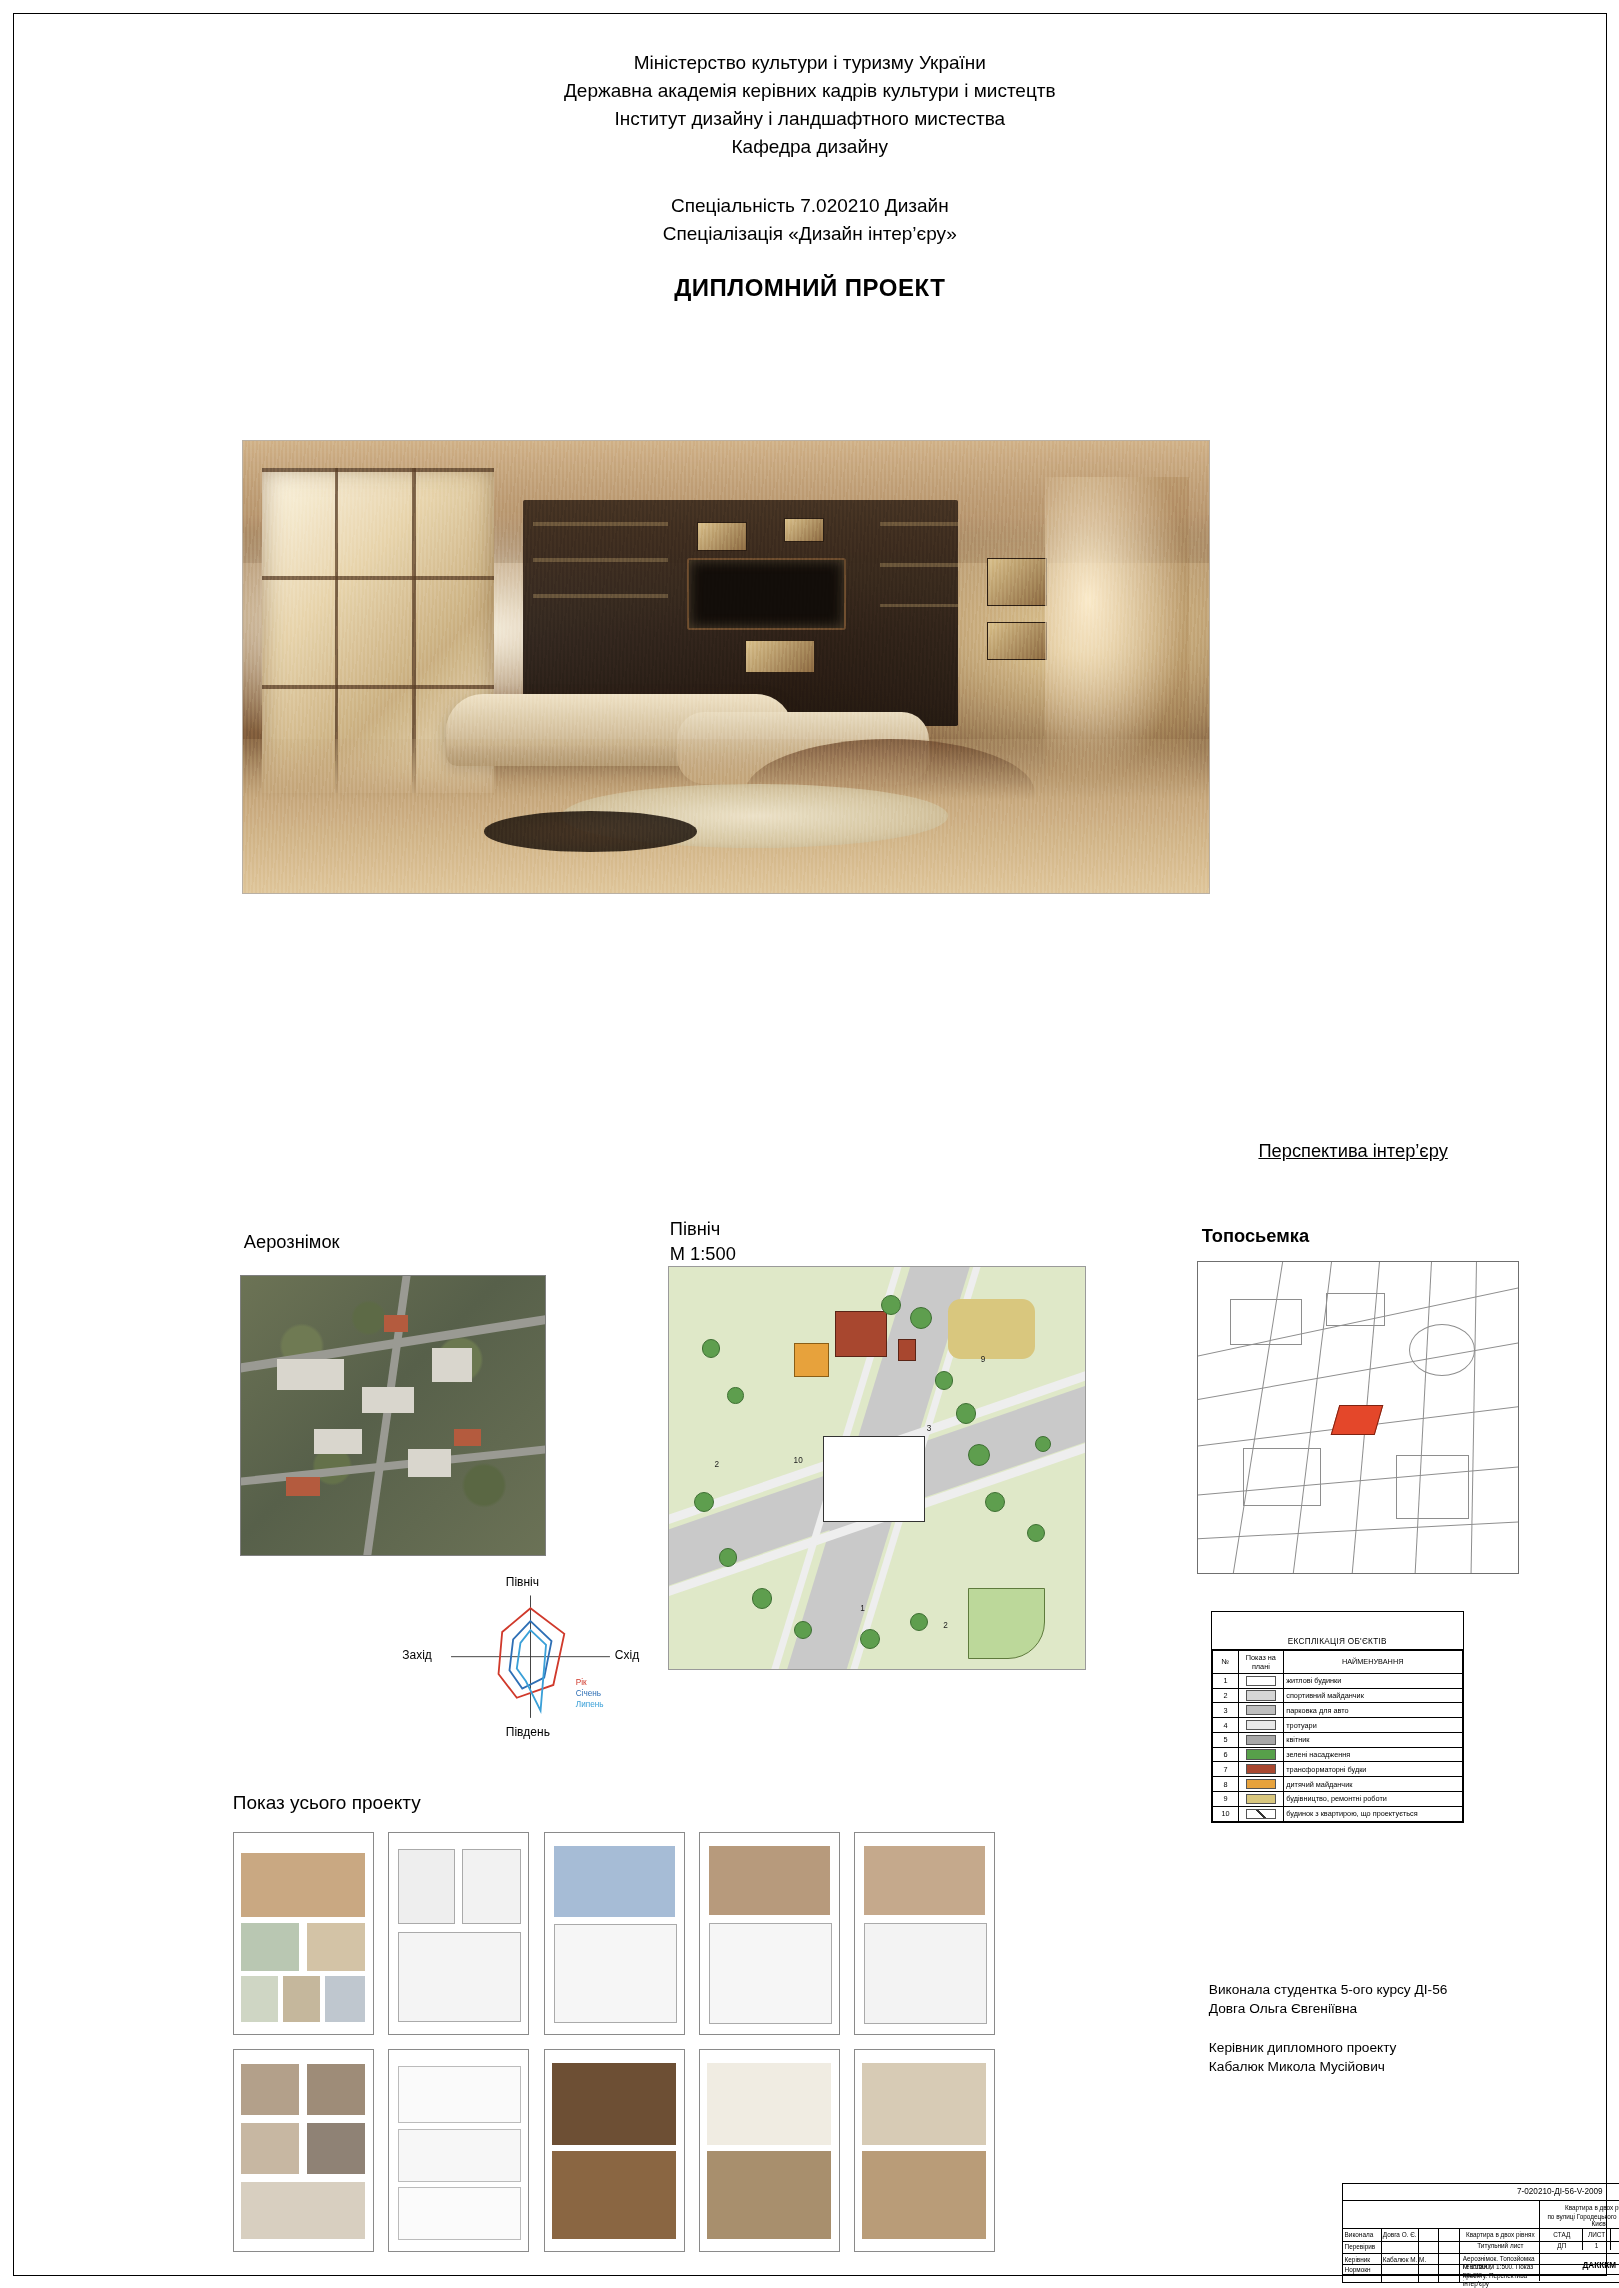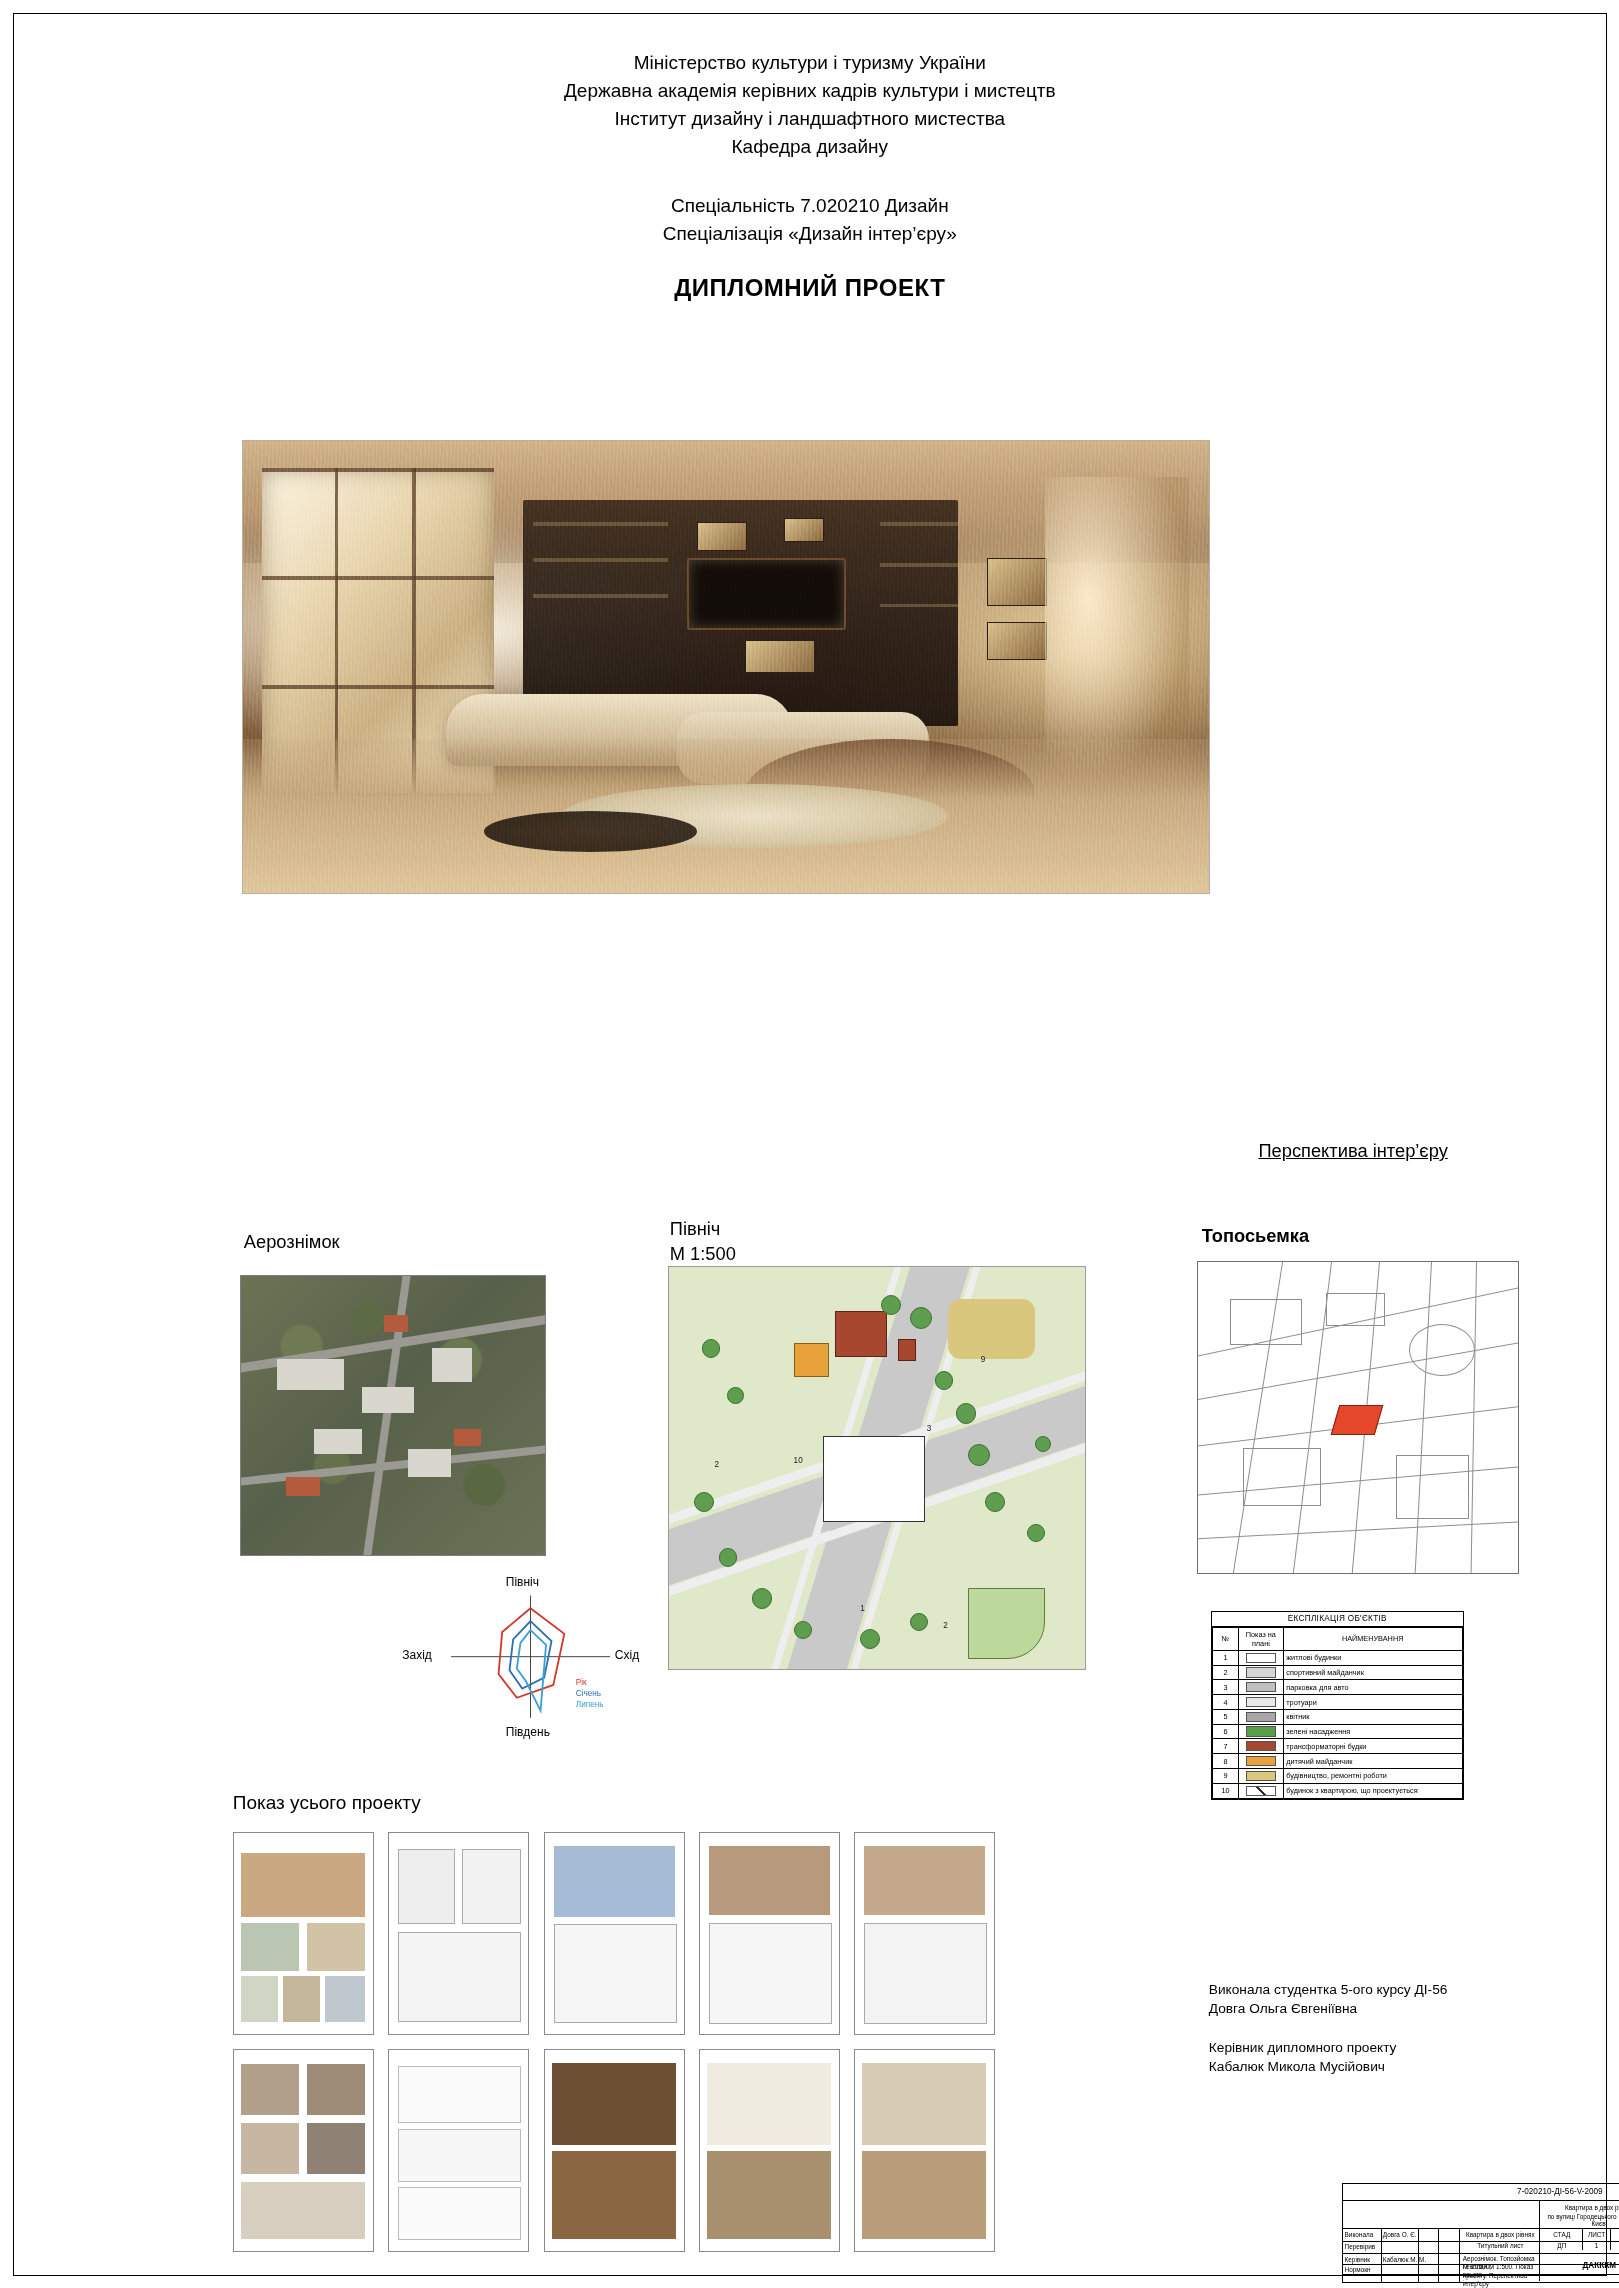--- a/index.html
+++ b/index.html
@@ -91,21 +91,21 @@
   .topo .ln{position:absolute;background:#8e8e8e;}
   .topo .plot{position:absolute;background:#e4472a;border:0.9px solid #7d2312;}
 
   
   .rose{position:absolute;left:393px;top:1576px;width:247px;height:178px;}
   .rose .lab{position:absolute;font-size:12px;}
   .rose .leg{position:absolute;font-size:8.2px;}
 
   
   .exp{position:absolute;left:1197px;top:1597px;width:251px;border:0.9px solid #000;background:#fff;font-size:7.8px;}
-  .exp .ttl{text-align:center;font-size:8.2px;padding:2.7px 0;border-bottom:0.9px solid #000;letter-spacing:0.3px;}
+  .exp .ttl{text-align:center;font-size:8.2px;padding:2.7px 0;border-bottom:0.9px solid #000;letter-spacing:0.3px;margin-top:23px;}
   .exp table{border-collapse:collapse;width:100%;}
   .exp td,.exp th{border:0.9px solid #000;font-size:7.3px;padding:1.8px 2.7px;font-weight:normal;}
   .exp .c-n{width:20px;text-align:center;}
   .exp .c-s{width:38px;text-align:center;}
   .sw{display:block;width:27.4px;height:8.2px;margin:0 auto;border:0.9px solid #555;}
 
   
   .sheets{position:absolute;left:219px;top:1818px;width:804px;}
   .sheet{position:absolute;border:0.9px solid #8a8a8a;background:#fff;overflow:hidden;}
   .sheet .mini{position:absolute;background:#cdd5dd;}

